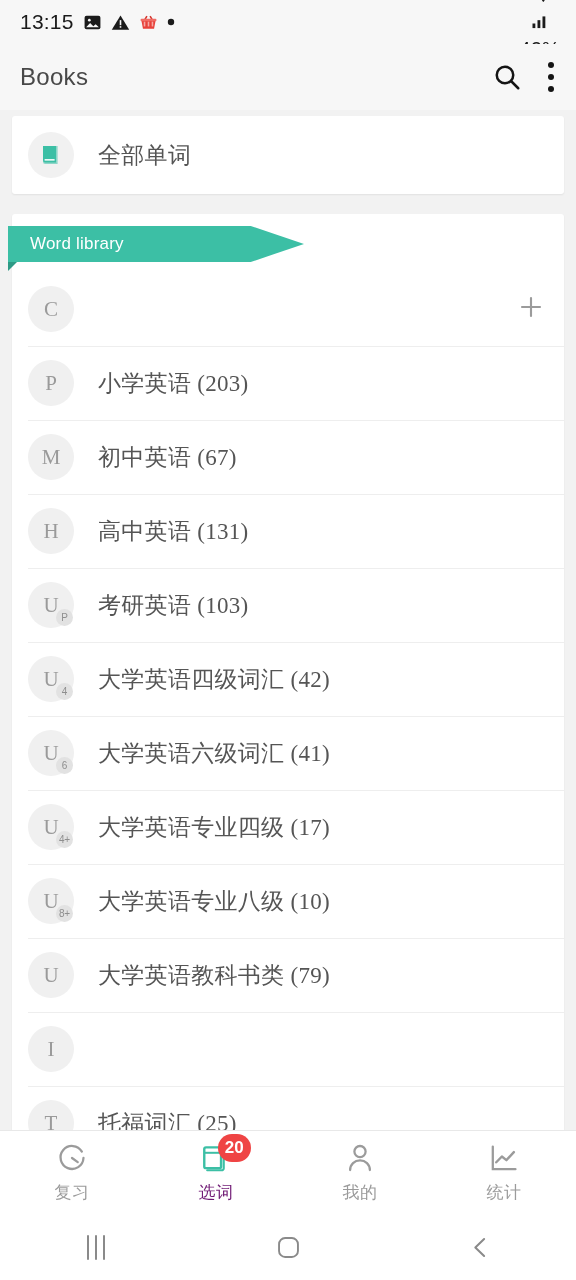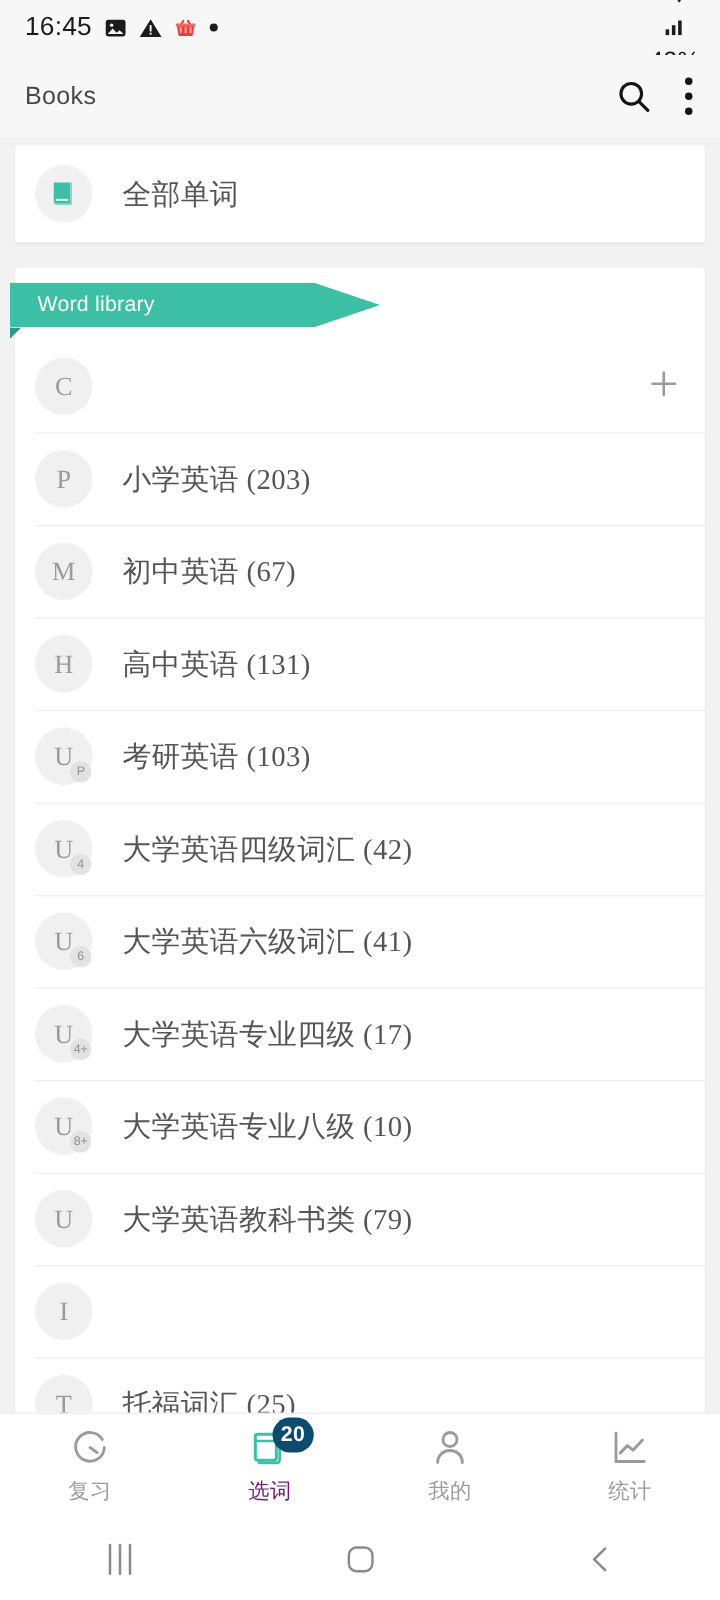--- a/index.html
+++ b/index.html
@@ -26,21 +26,21 @@
   .ic { display: inline-block; line-height: 0; }
 
   
   .appbar {
     height: 66px; flex: 0 0 66px;
     background: #f7f7f7;
     display: flex; align-items: center;
     padding: 0 22px 0 20px;
   }
   .appbar-title {
-    font-size: 20px; color: #484848; letter-spacing: .3px;
+    font-size: 24px; color: #484848; letter-spacing: .3px;
   }
   .appbar-actions { margin-left: auto; display: flex; align-items: center; gap: 26px; }
   .kebab { width: 6px; height: 30px; display: flex; flex-direction: column;
            justify-content: space-between; align-items: center; }
   .kebab i { width: 6px; height: 6px; border-radius: 50%; background: #141414; display: block; }
 
   
   .content { flex: 1 1 auto; overflow: hidden; background: #f2f2f2; padding-top: 6px; }
 
   .card {
@@ -120,42 +120,42 @@
     align-items: center; justify-content: center; gap: 6px;
     position: relative;
   }
   .navitem .nav-label { font-size: 17px; color: #9b9b9b; letter-spacing: .4px; }
   .navitem.active .nav-label { color: #701a75; }
   .nav-icon-wrap { position: relative; width: 36px; height: 34px;
                    display: flex; align-items: center; justify-content: center; }
   .badge {
     position: absolute; right: -17px; top: -7px;
     min-width: 32px; height: 28px; padding: 0 7px;
-    background: #0c4a6e; color: #fff;
+    background: #ef4444; color: #fff;
     border-radius: 14px;
     font-size: 17px; font-weight: bold;
     display: flex; align-items: center; justify-content: center;
     letter-spacing: .2px;
   }
 
   
   .sysnav {
     flex: 0 0 66px; height: 66px; background: #ffffff;
     display: flex; align-items: center;
   }
   .sysbtn { flex: 1 1 0; display: flex; align-items: center; justify-content: center; }
   .recents { display: flex; gap: 6px; }
   .recents i { width: 2px; height: 25px; background: #8a8a8a; display: block; border-radius: 1px; }
 </style>
 </head>
 <body>
 
 <div class="statusbar">
   <div class="sb-left">
-    <span class="sb-time">16:45</span>
+    <span class="sb-time">13:15</span>
     <span class="ic">
       <svg width="19" height="19" viewBox="0 0 24 24">
           <rect x="2" y="3.5" width="20" height="17" rx="2.5" fill="#1b1b1b"></rect>
           <circle cx="8" cy="9" r="1.7" fill="#f7f7f7"></circle>
           <path d="M4 18l5-5.5 4 4.2 3-2.6 4 3.9z" fill="#f7f7f7"></path>
         </svg>
     </span>
     <span class="ic">
       <svg width="19" height="19" viewBox="0 0 24 24">
           <path d="M12 3L23 21H1z" fill="#1b1b1b"></path>

